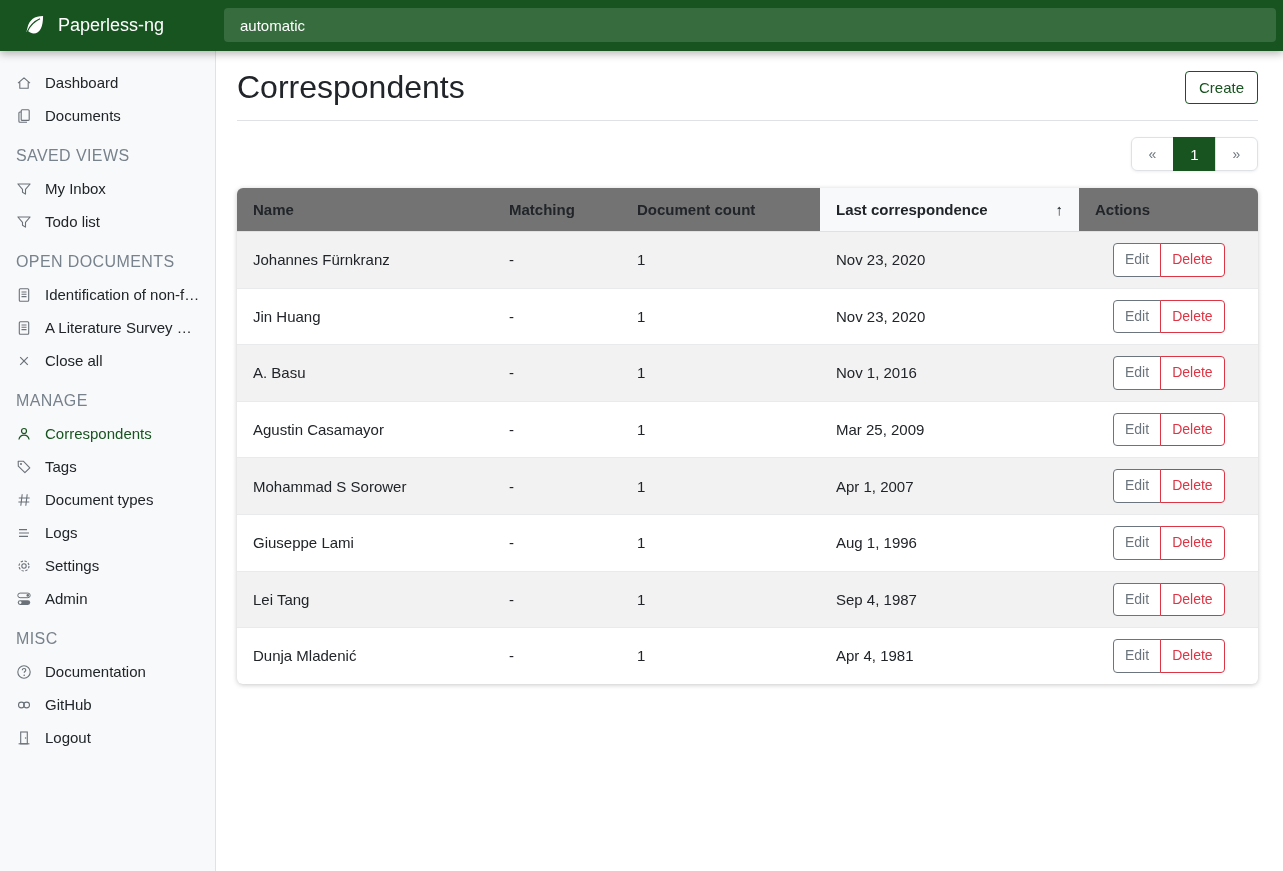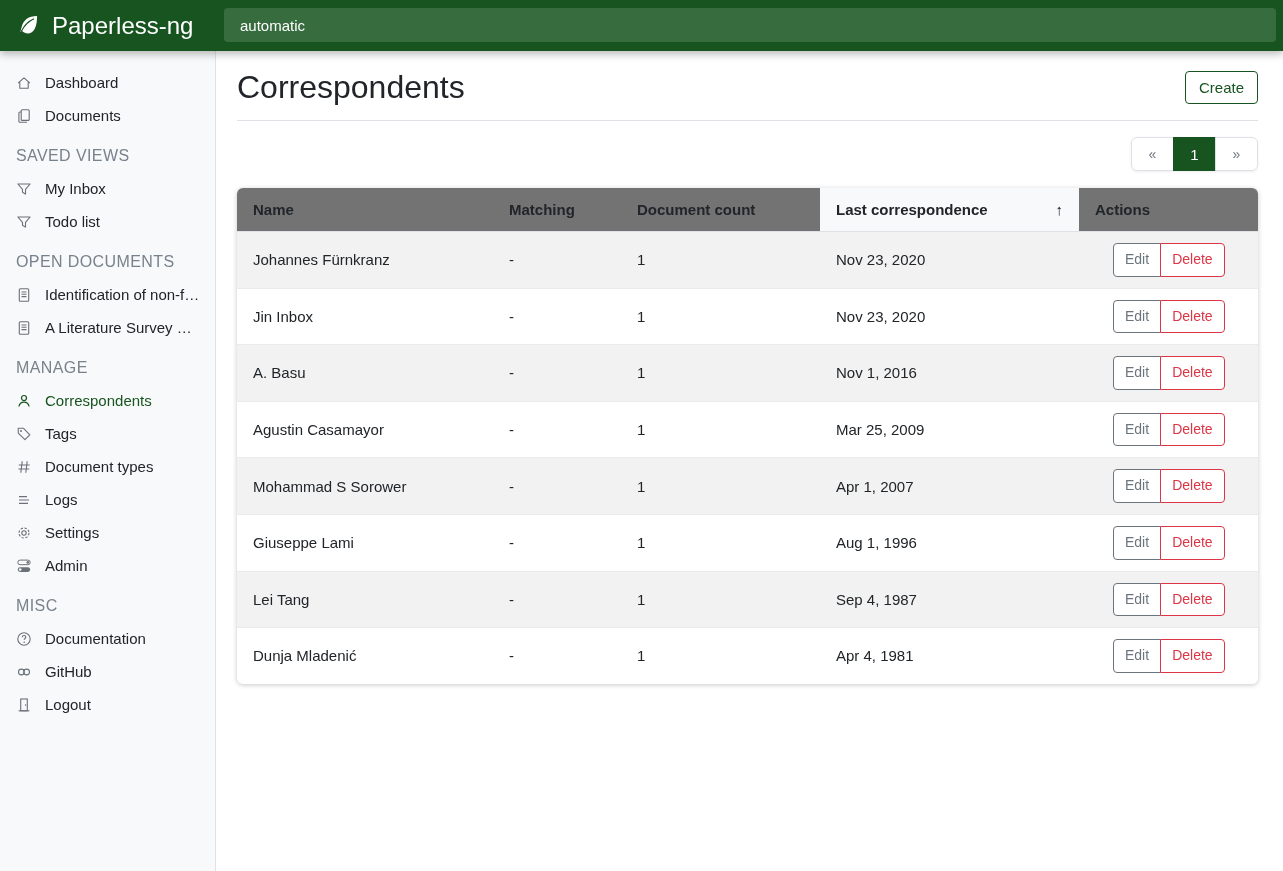--- a/index.html
+++ b/index.html
@@ -11,21 +11,21 @@
   }
 
   
   .navbar {
     position:fixed; top:0; left:0; right:0; height:51px;
     background:#17541f; display:flex; align-items:stretch;
     z-index:100; box-shadow:0 3px 8px rgba(0,0,0,.28);
   }
   .brand {
     flex:0 0 216px; display:flex; align-items:center; gap:11px;
-    padding-left:14px; color:#fff; font-size:24px; cursor:pointer;
+    padding-left:20px; color:#fff; font-size:18px; cursor:pointer;
   }
   .brand .logo { width:27px; height:27px; display:inline-flex; }
   .brand .logo svg { width:100%; height:100%; }
   .search-input {
     flex:1; margin:8px 7px 9px 8px; background:rgba(255,255,255,.14);
     border:none; border-radius:4px; color:#fff; font-size:15px;
     padding:0 16px; font-family:inherit; outline:none;
   }
 
   
@@ -162,20 +162,28 @@
         <span class="sb-label">Identification of non-fu...</span>
       </a>
       <a class="sb-item">
         <span class="sb-icon">
           <svg viewBox="0 0 16 16">
             <rect x="3.3" y="1.8" width="9.4" height="12.4" rx="1" fill="none" stroke="currentColor" stroke-width="1.1"></rect>
             <path d="M5.5 5h5M5.5 7.3h5M5.5 9.6h5" stroke="currentColor" stroke-width="1.1"></path>
           </svg>
         </span>
         <span class="sb-label">A Literature Survey on ...</span>
+      </a>
+      <a class="sb-item">
+        <span class="sb-icon">
+          <svg viewBox="0 0 16 16">
+            <path d="M4.2 4.2l7.6 7.6M11.8 4.2l-7.6 7.6" stroke="currentColor" stroke-width="1.2"></path>
+          </svg>
+        </span>
+        <span class="sb-label">Close all</span>
       </a>
       <div class="sb-heading">MANAGE</div>
       <a class="sb-item active">
         <span class="sb-icon">
           <svg viewBox="0 0 16 16">
             <circle cx="8" cy="5" r="2.5" fill="none" stroke="currentColor" stroke-width="1.2"></circle>
             <path d="M2.9 13.5c.6-3.1 2.8-4.3 5.1-4.3s4.5 1.2 5.1 4.3" fill="none" stroke="currentColor" stroke-width="1.2"></path>
           </svg>
         </span>
         <span class="sb-label">Correspondents</span>
@@ -303,21 +311,21 @@
     <td>Nov 23, 2020</td>
     <td class="cell-actions">
       <div class="btn-group">
         <button class="btn btn-edit">Edit</button>
         <button class="btn btn-delete">Delete</button>
       </div>
     </td>
   </tr>
 
   <tr>
-    <td>Jin Inbox</td>
+    <td>Jin Huang</td>
     <td>-</td>
     <td>1</td>
     <td>Nov 23, 2020</td>
     <td class="cell-actions">
       <div class="btn-group">
         <button class="btn btn-edit">Edit</button>
         <button class="btn btn-delete">Delete</button>
       </div>
     </td>
   </tr>

